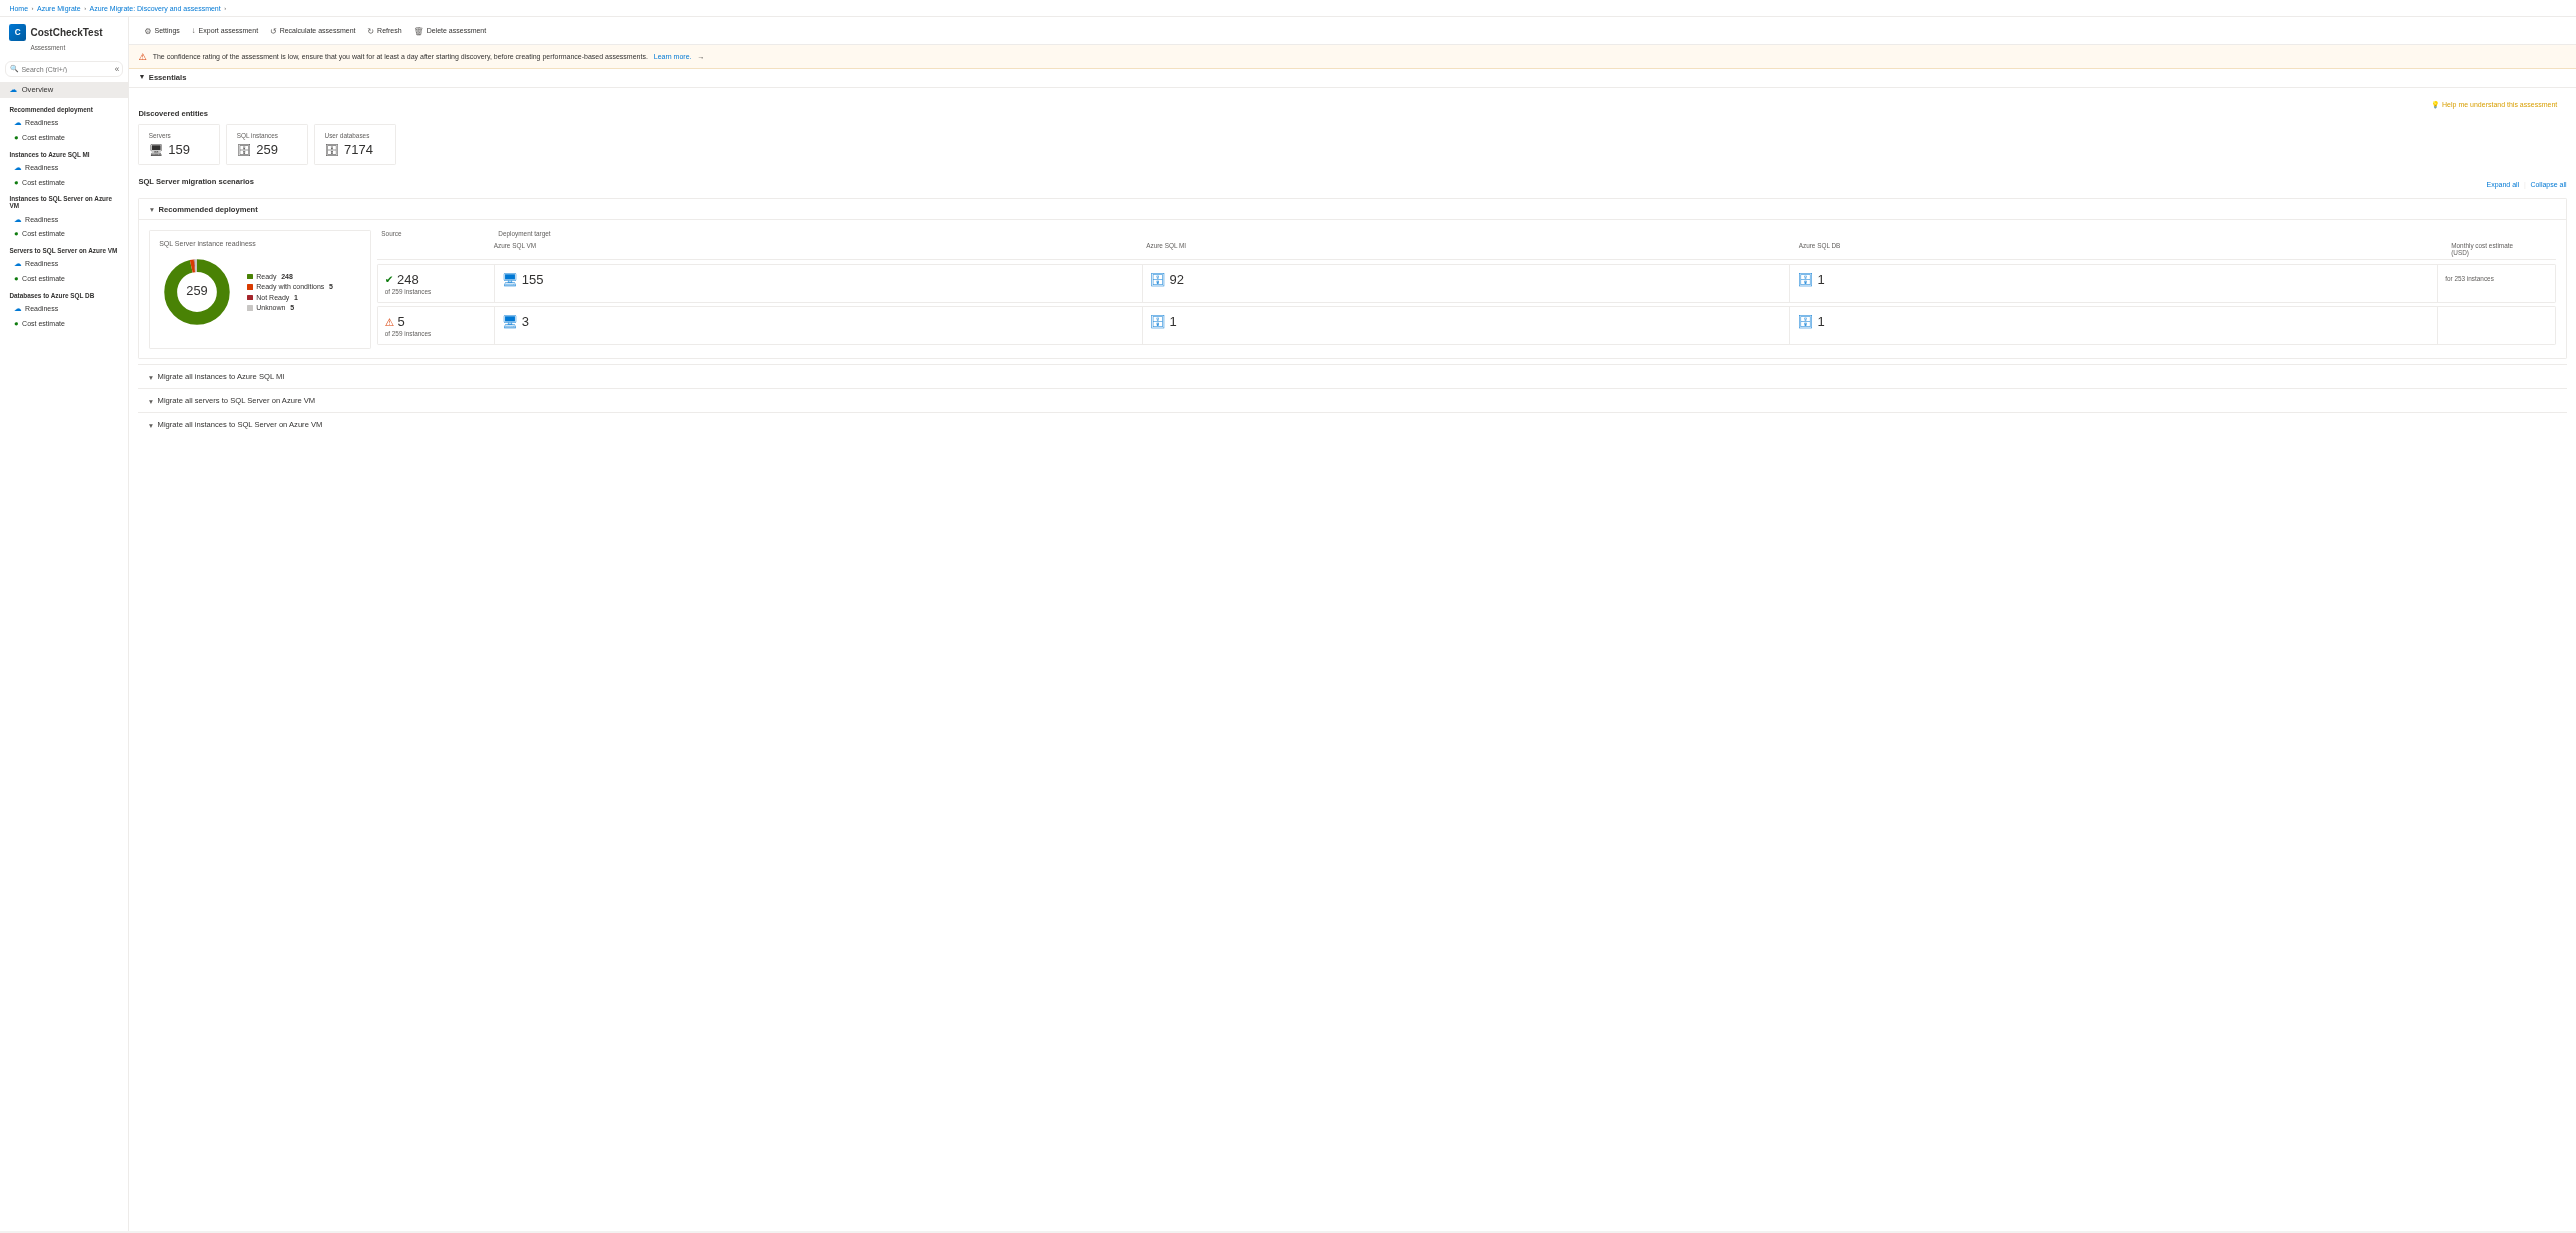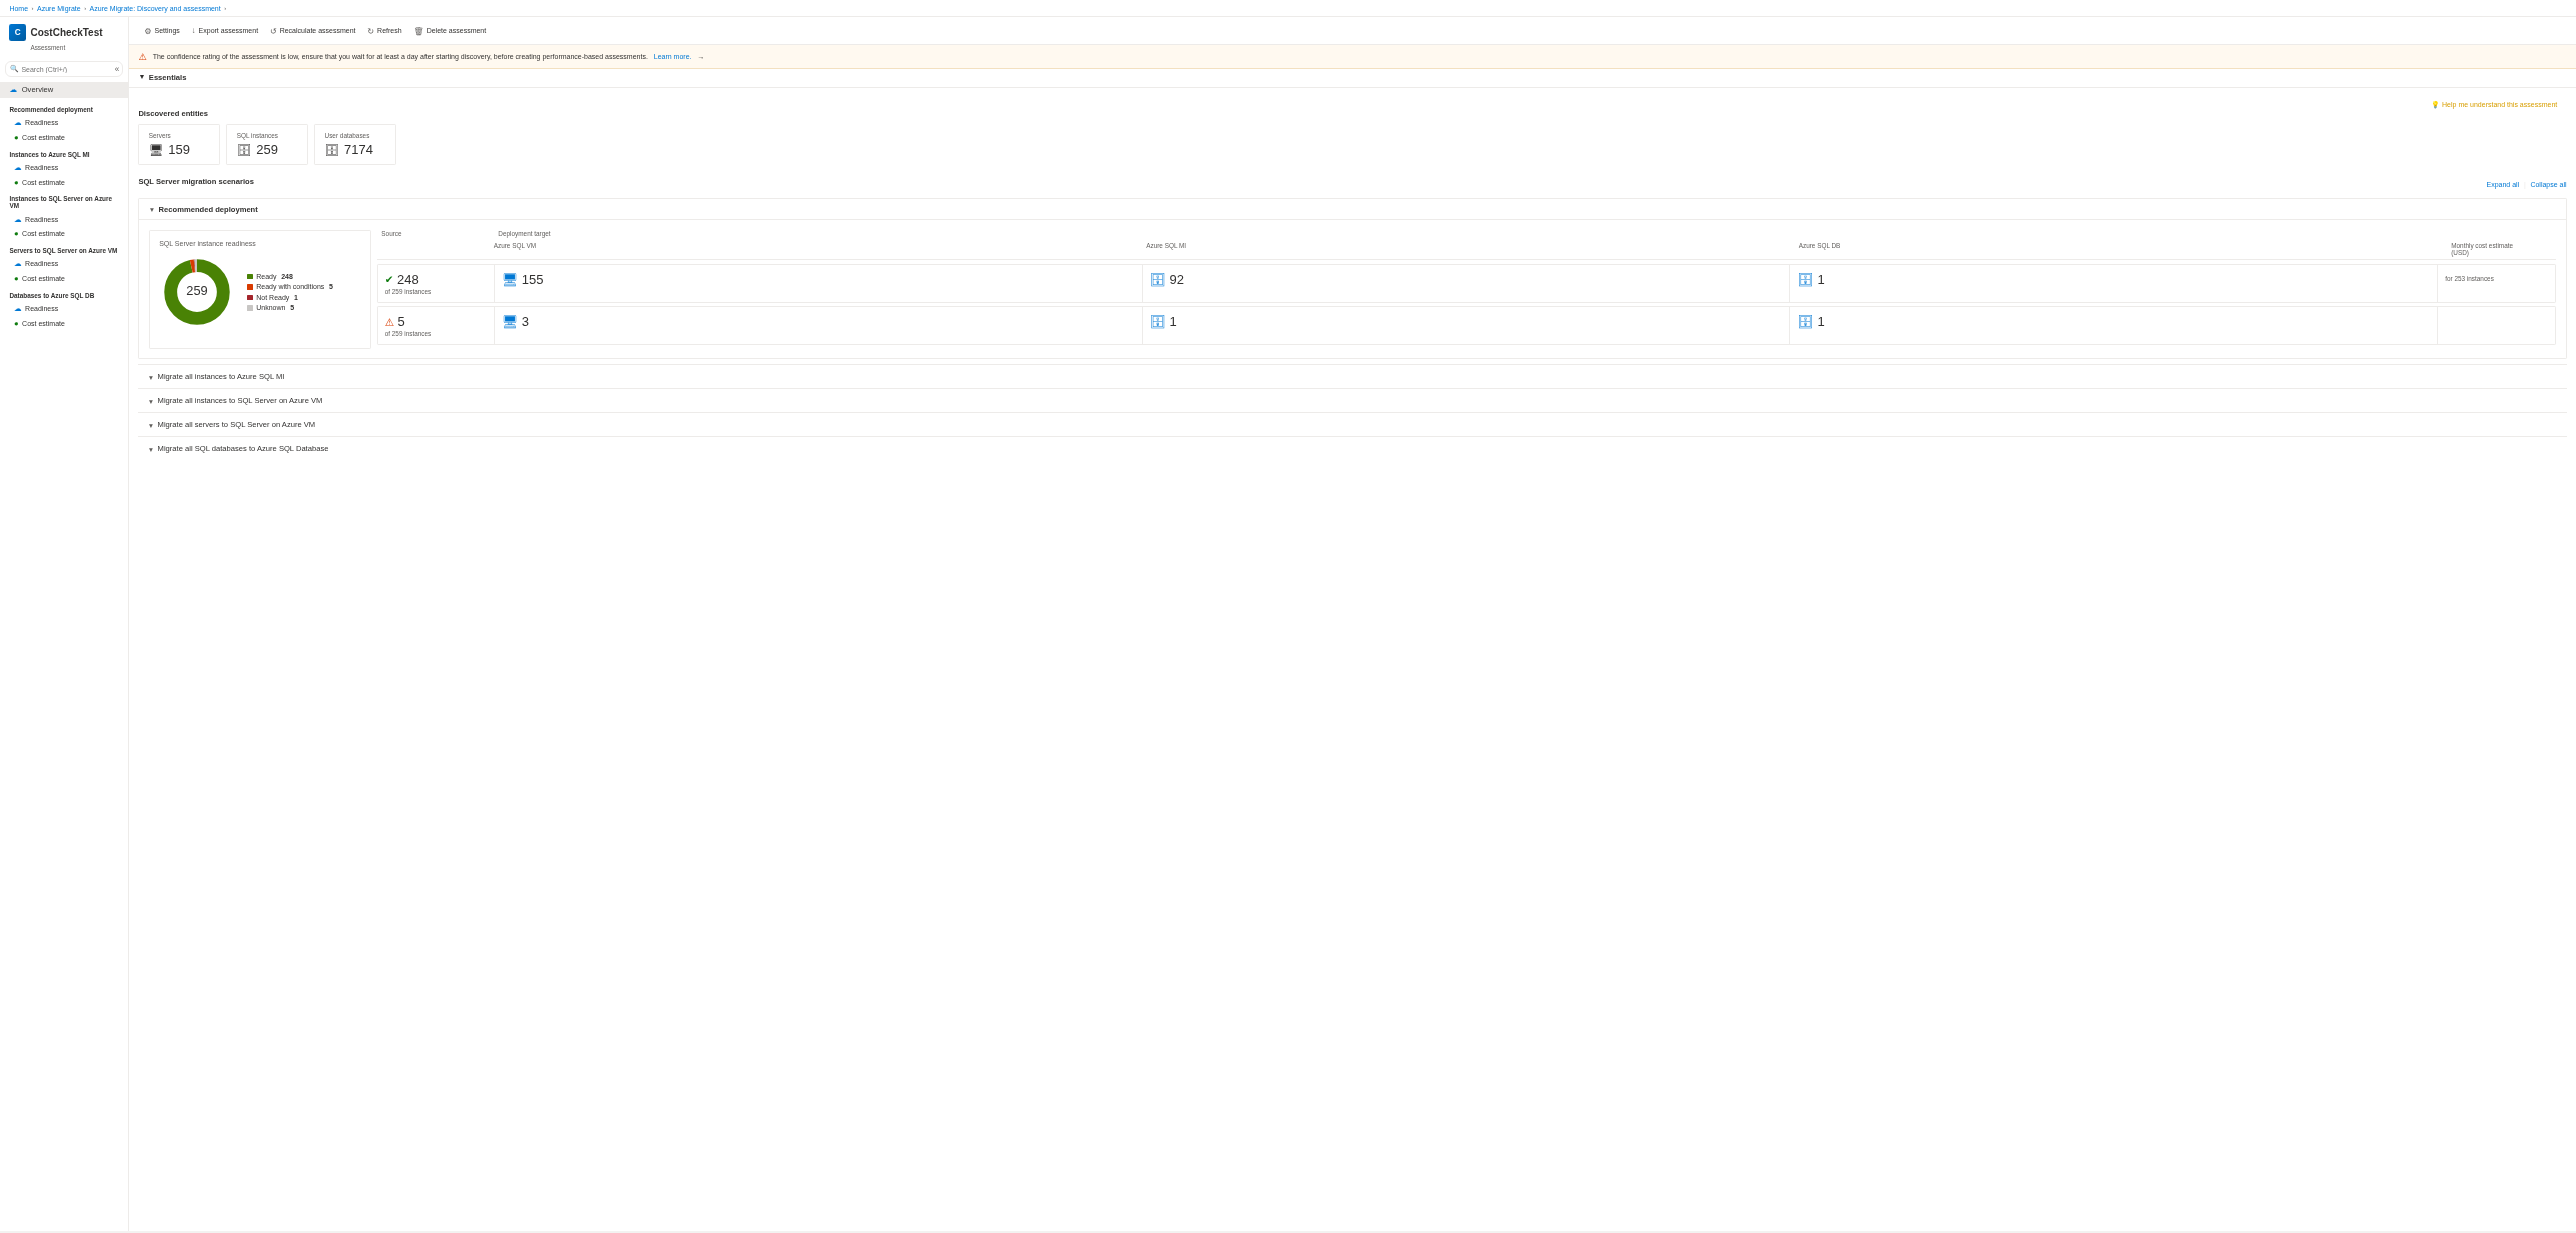--- a/index.html
+++ b/index.html
@@ -421,27 +421,23 @@
             </div>
           </div>
         </div>
 
         <div class="collapse-item">
           <span class="collapse-icon">▼</span>
           <span>Migrate all instances to Azure SQL MI</span>
         </div>
         <div class="collapse-item">
           <span class="collapse-icon">▼</span>
-          <span>Migrate all instances to SQL Server on Azure VM</span>
+          <span>Migrate all servers to SQL Server on Azure VM</span>
         </div>
         <div class="collapse-item">
           <span class="collapse-icon">▼</span>
-          <span>Migrate all servers to SQL Server on Azure VM</span>
-        </div>
-        <div class="collapse-item">
-          <span class="collapse-icon">▼</span>
-          <span>Migrate all SQL databases to Azure SQL Database</span>
+          <span>Migrate all instances to SQL Server on Azure VM</span>
         </div>
       </div>
     </div>
   </div>
 </div>
 
 
 </body></html>

